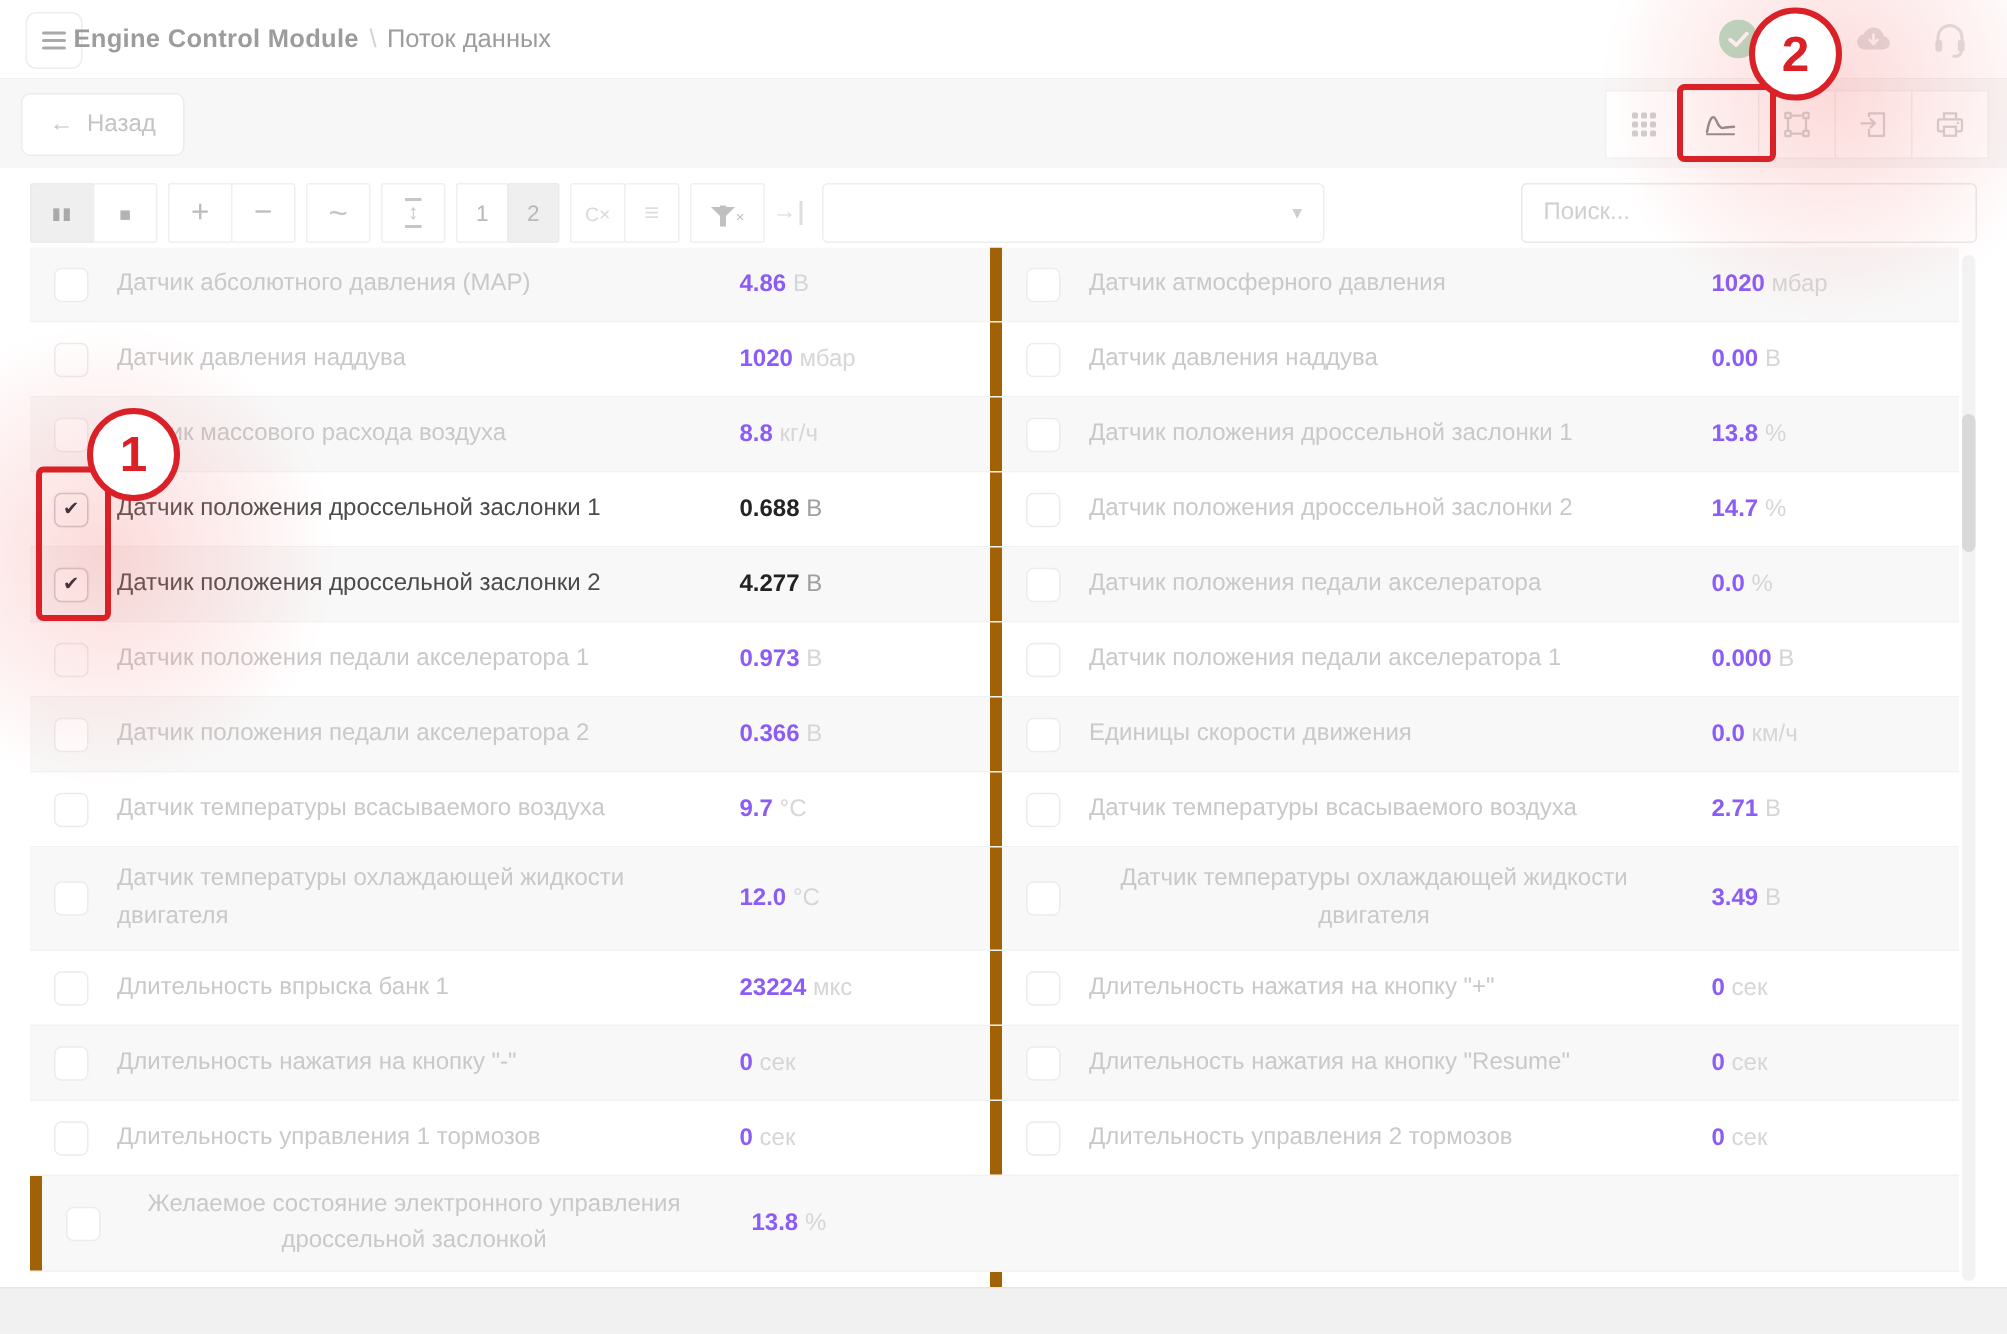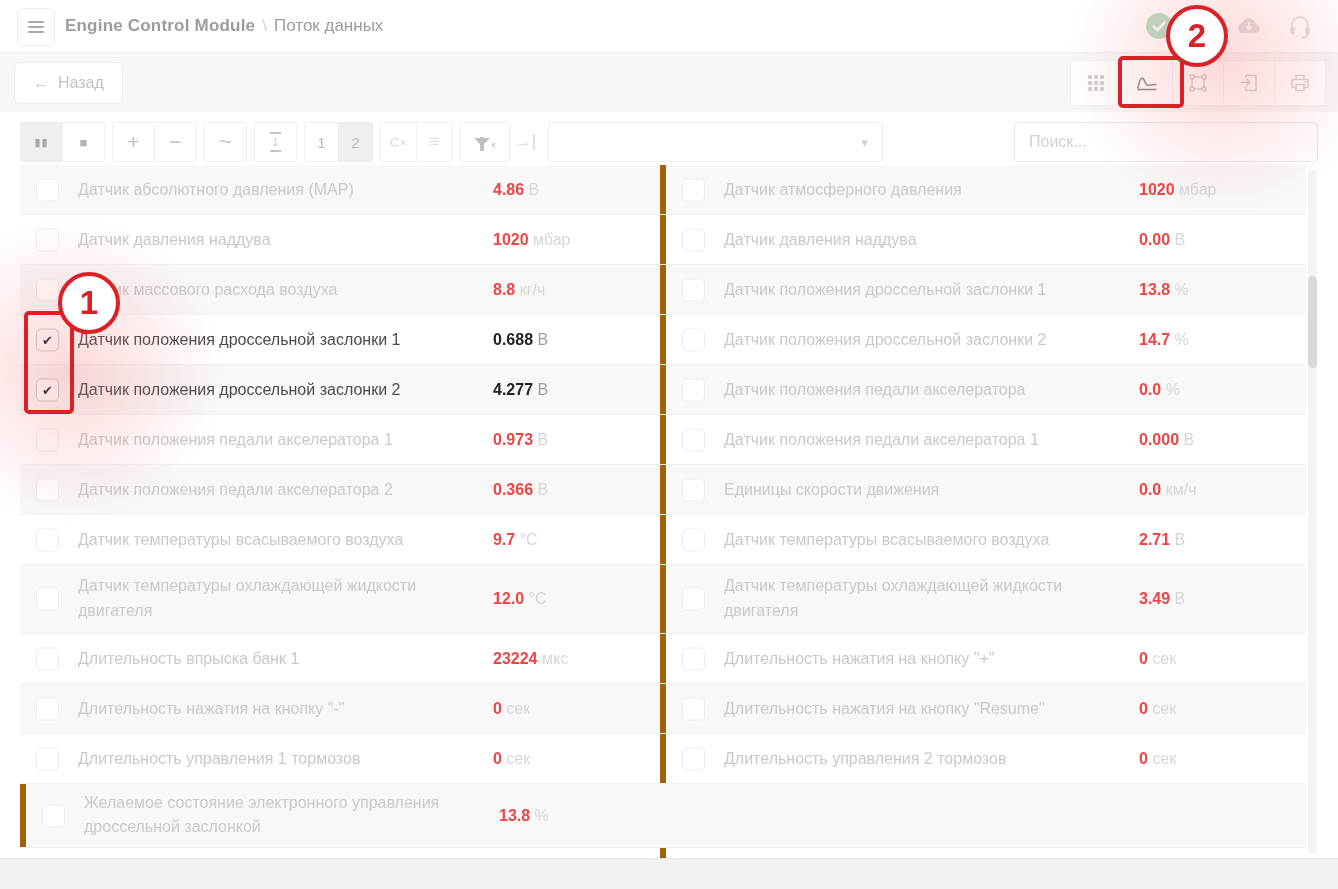--- a/index.html
+++ b/index.html
@@ -4,21 +4,21 @@
 <style>
   html,body{margin:0;padding:0;background:#e9e9e9;}
   .stage{position:relative;width:1338px;height:889px;background:#fff;overflow:hidden;
          font-family:"Liberation Sans","DejaVu Sans",sans-serif;}
 
   
   .header{position:absolute;left:0;top:0;width:1338px;height:52px;background:#fff;border-bottom:1px solid #f1f1f1;}
   .menu-btn{position:absolute;left:17px;top:8px;width:36px;height:36px;background:#fff;border:1px solid #ededed;
             border-radius:7px;display:flex;flex-direction:column;align-items:center;justify-content:center;gap:3px;cursor:pointer;}
   .menu-btn i{display:block;width:16px;height:2px;background:#a9a9a9;border-radius:1px;}
-  .crumb{position:absolute;left:65px;top:0;height:52px;display:flex;align-items:center;font-size:17px;color:#9c9c9c;}
+  .crumb{position:absolute;left:49px;top:0;height:52px;display:flex;align-items:center;font-size:17px;color:#9c9c9c;}
   .crumb .mod{font-weight:700;letter-spacing:.2px;}
   .crumb .sep{color:#d2d2d2;margin:0 7px;}
   .hdr-right{position:absolute;right:26px;top:0;height:52px;display:flex;align-items:center;gap:26px;}
   .stat-num{font-size:16px;color:#dadada;margin-left:-6px;}
 
   
   .subbar{position:absolute;left:0;top:53px;width:1338px;height:59px;background:#f7f7f7;}
   .back-btn{position:absolute;left:14px;top:9px;height:40px;padding:0 18px;background:#fff;border:1px solid #ececec;
             border-radius:6px;display:flex;align-items:center;gap:9px;color:#c3c3c3;font-size:16px;cursor:pointer;}
   .view-toolbar{position:absolute;right:12px;top:7px;display:flex;}
@@ -51,28 +51,28 @@
   .search-box input{width:100%;height:100%;box-sizing:border-box;border:1px solid #e9e9e9;border-radius:4px;
                     padding:0 14px;font-size:16px;color:#8a8a8a;outline:none;font-family:inherit;}
   .search-box input::placeholder{color:#d0d0d0;}
 
   
   .grid{position:absolute;left:20px;top:165px;width:1286px;height:693px;overflow:hidden;}
   .row{display:flex;border-bottom:1px solid #f2f2f2;background:#fff;}
   .row.stripe{background:#f8f8f8;}
   .cell{position:relative;box-sizing:border-box;height:100%;}
   .cell.left{width:640px;text-decoration:underline;}
-  .cell.right{width:646px;border-left:6px solid #a16207;}
+  .cell.right{width:646px;border-left:8px solid #a16207;text-align:center;}
   .cb{position:absolute;left:16px;top:50%;transform:translateY(-50%);width:21px;height:21px;background:#fff;
       border:1px solid #ececec;border-radius:5px;cursor:pointer;display:flex;align-items:center;justify-content:center;
       font-size:13px;color:#1b2330;}
   .cb.on{border-color:#cfcfcf;box-shadow:0 0 0 1px rgba(0,0,0,.02);}
   .lbl{position:absolute;left:58px;top:50%;transform:translateY(-50%);font-size:16px;color:#c9c9c9;max-width:380px;line-height:1.55;}
   .val{position:absolute;left:473px;top:50%;transform:translateY(-50%);font-size:16px;white-space:nowrap;}
-  .val b{color:#ef4444;font-weight:700;}
+  .val b{color:#8b5cf6;font-weight:700;}
   .val i{font-style:normal;color:#d6d6d6;}
   .cell.checked .lbl{color:#4b4b4b;}
   .cell.checked .val b{color:#232323;}
   .cell.checked .val i{color:#9f9f9f;}
 
   
   .sb-track{position:absolute;left:1308px;top:170px;width:9px;height:684px;background:#f3f3f3;border-radius:5px;}
   .sb-thumb{position:absolute;left:1308px;top:276px;width:9px;height:92px;background:#d9d9d9;border-radius:5px;cursor:pointer;}
 
   

